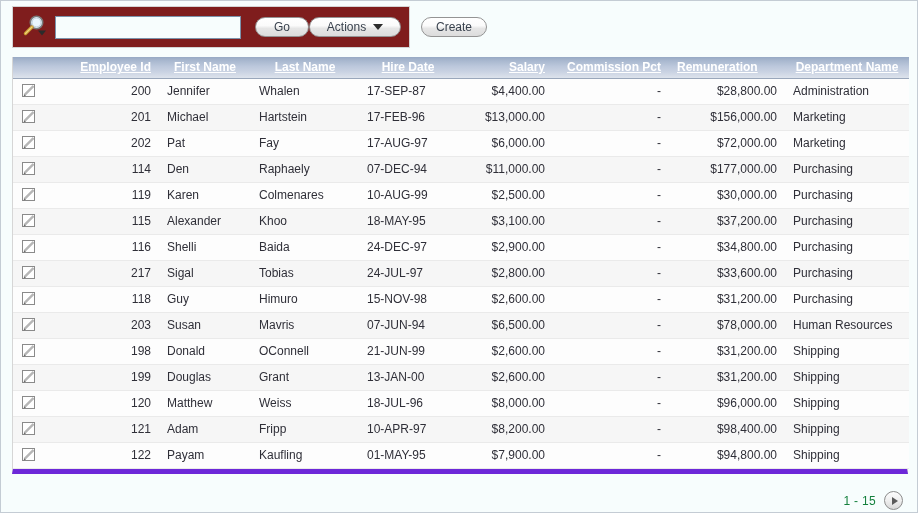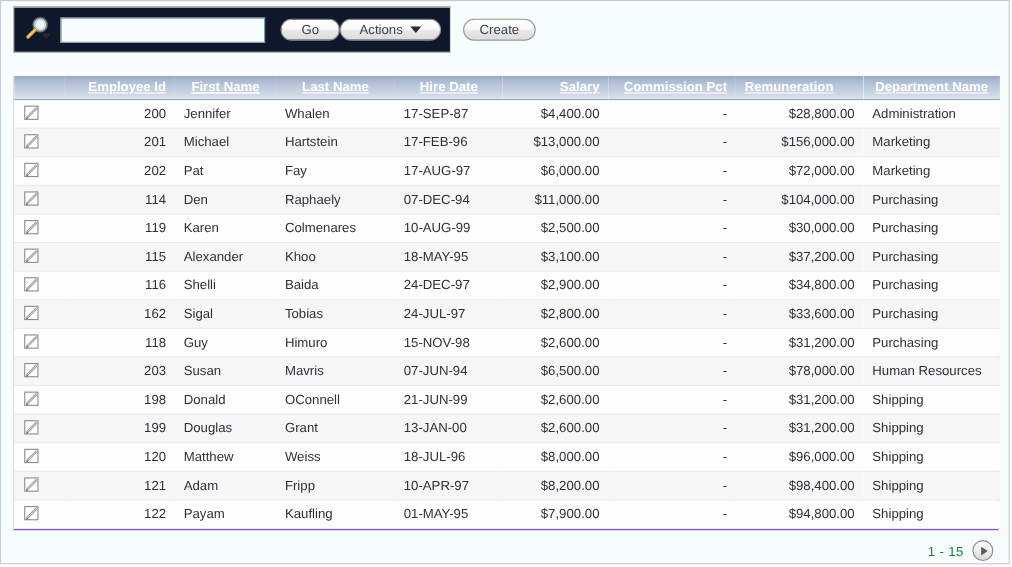--- a/index.html
+++ b/index.html
@@ -28,21 +28,21 @@
     box-sizing: border-box;
   }
 
   
   .toolbar-panel {
     position: absolute;
     left: 11px;
     top: 5px;
     width: 398px;
     height: 42px;
-    background: #0f172a;
+    background: #7f1d1d;
     border: 1px solid #d4d4d4;
     box-sizing: border-box;
     display: flex;
     align-items: center;
     padding-left: 6px;
   }
 
   .search-icon-btn {
     width: 34px;
     height: 28px;
@@ -98,26 +98,26 @@
     position: absolute;
     left: 420px;
     top: 16px;
     width: 66px;
   }
 
   
   .report-wrap {
     position: absolute;
     left: 11px;
-    top: 68px;
+    top: 56px;
     width: 896px;
     background: #fcfcfc;
     border-left: 1px solid #d6d6d6;
     border-right: 1px solid #d6d6d6;
-    border-bottom: 1px solid #6d28d9;
+    border-bottom: 5px solid #6d28d9;
     box-sizing: border-box;
   }
 
   table.report {
     width: 100%;
     border-collapse: collapse;
     table-layout: fixed;
     font-size: 12px;
   }
 
@@ -323,21 +323,21 @@
                   <line x1="3.5" y1="12" x2="12.5" y2="3" stroke="#9a9a9a" stroke-width="2.2"></line>
                   <line x1="3.5" y1="12" x2="12.5" y2="3" stroke="#d8d8d8" stroke-width="0.9"></line>
                   <polygon points="2.6,13.4 3.2,11.2 4.8,12.8" fill="#6f6f6f"></polygon>
                 </svg></span></td>
             <td class="c-empid">114</td>
             <td class="c-first">Den</td>
             <td class="c-last">Raphaely</td>
             <td class="c-hire">07-DEC-94</td>
             <td class="c-sal">$11,000.00</td>
             <td class="c-comm">-</td>
-            <td class="c-remun">$104,000.00</td>
+            <td class="c-remun">$177,000.00</td>
             <td class="c-dept">Purchasing</td>
           </tr>
           <tr class="odd">
             <td class="c-edit"><span class="edit-icon"><svg width="16" height="16" viewBox="0 0 16 16">
                   <rect x="1.5" y="1.5" width="12" height="12" fill="#ffffff" stroke="#8a8a8a" stroke-width="1"></rect>
                   <line x1="3.5" y1="12" x2="12.5" y2="3" stroke="#9a9a9a" stroke-width="2.2"></line>
                   <line x1="3.5" y1="12" x2="12.5" y2="3" stroke="#d8d8d8" stroke-width="0.9"></line>
                   <polygon points="2.6,13.4 3.2,11.2 4.8,12.8" fill="#6f6f6f"></polygon>
                 </svg></span></td>
             <td class="c-empid">119</td>
@@ -381,21 +381,21 @@
             <td class="c-remun">$34,800.00</td>
             <td class="c-dept">Purchasing</td>
           </tr>
           <tr class="even">
             <td class="c-edit"><span class="edit-icon"><svg width="16" height="16" viewBox="0 0 16 16">
                   <rect x="1.5" y="1.5" width="12" height="12" fill="#ffffff" stroke="#8a8a8a" stroke-width="1"></rect>
                   <line x1="3.5" y1="12" x2="12.5" y2="3" stroke="#9a9a9a" stroke-width="2.2"></line>
                   <line x1="3.5" y1="12" x2="12.5" y2="3" stroke="#d8d8d8" stroke-width="0.9"></line>
                   <polygon points="2.6,13.4 3.2,11.2 4.8,12.8" fill="#6f6f6f"></polygon>
                 </svg></span></td>
-            <td class="c-empid">162</td>
+            <td class="c-empid">217</td>
             <td class="c-first">Sigal</td>
             <td class="c-last">Tobias</td>
             <td class="c-hire">24-JUL-97</td>
             <td class="c-sal">$2,800.00</td>
             <td class="c-comm">-</td>
             <td class="c-remun">$33,600.00</td>
             <td class="c-dept">Purchasing</td>
           </tr>
           <tr class="odd">
             <td class="c-edit"><span class="edit-icon"><svg width="16" height="16" viewBox="0 0 16 16">

